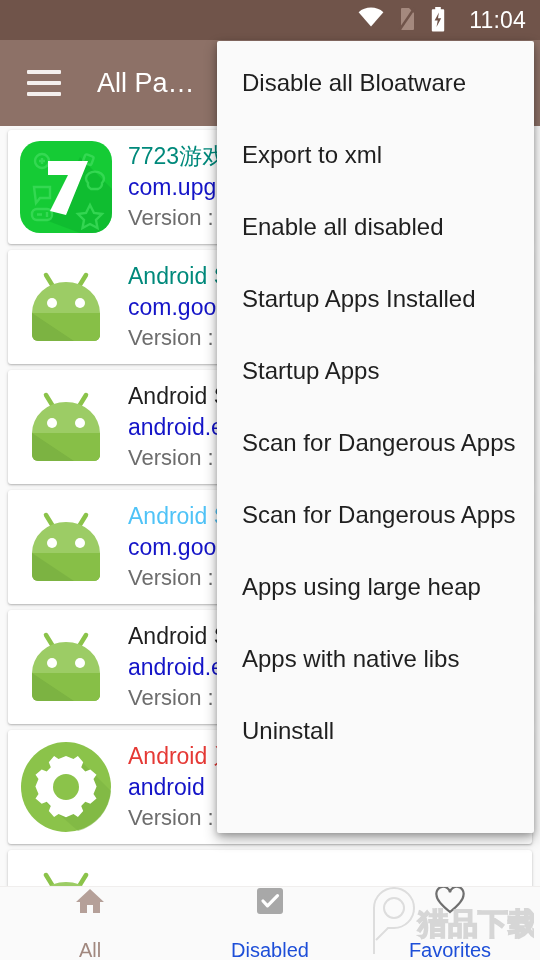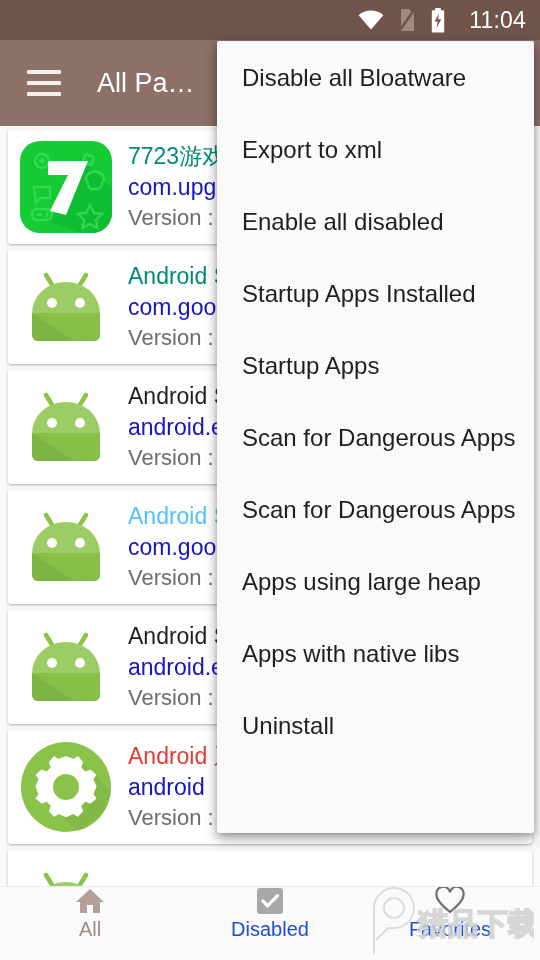--- a/index.html
+++ b/index.html
@@ -16,21 +16,21 @@
   }
 
   
   .status-bar {
     position: absolute; top: 0; left: 0;
     width: 540px; height: 40px;
     background: #70544a;
     display: flex; align-items: center; justify-content: flex-end;
     padding-right: 14px;
   }
-  .status-icons { display: flex; align-items: center; gap: 14px; }
+  .status-icons { display: flex; align-items: flex-start; gap: 14px; }
   .ic { display: block; }
   .status-time {
     color: #ffffff; font-size: 23px; letter-spacing: .2px;
     margin-left: 9px; font-weight: 400;
   }
 
   
   .toolbar {
     position: absolute; top: 40px; left: 0;
     width: 540px; height: 86px;
@@ -91,38 +91,38 @@
   .bottom-nav {
     position: absolute; left: 0; bottom: 0;
     width: 540px; height: 74px;
     background: #fafafa;
     display: flex; align-items: center;
     border-top: 1px solid #f0eeed;
   }
   .nav-item {
     flex: 1 1 0; height: 74px;
     display: flex; flex-direction: column;
-    align-items: center; justify-content: flex-start; gap: 3px;
+    align-items: center; justify-content: space-between; gap: 3px;
     cursor: pointer;
   }
   .nav-label { font-size: 20px; line-height: 22px; }
   .nav-item.active .nav-label { color: #a1887f; }
   .nav-item .nav-label { color: #1d4ed8; }
 
   
   .menu {
     position: absolute;
     top: 41px; left: 217px;
     width: 317px; height: 792px;
     background: #fafafa;
     border-radius: 2px;
     box-shadow: 0 6px 14px rgba(0,0,0,.30), 0 2px 6px rgba(0,0,0,.22);
     z-index: 40;
     overflow: hidden;
-    padding-top: 1px;
+    padding-top: 6px;
   }
   .menu-item {
     height: 72px;
     display: flex; align-items: center;
     padding-left: 25px;
     font-size: 24px;
     color: #1f1f1f;
     white-space: nowrap;
     cursor: pointer;
   }

